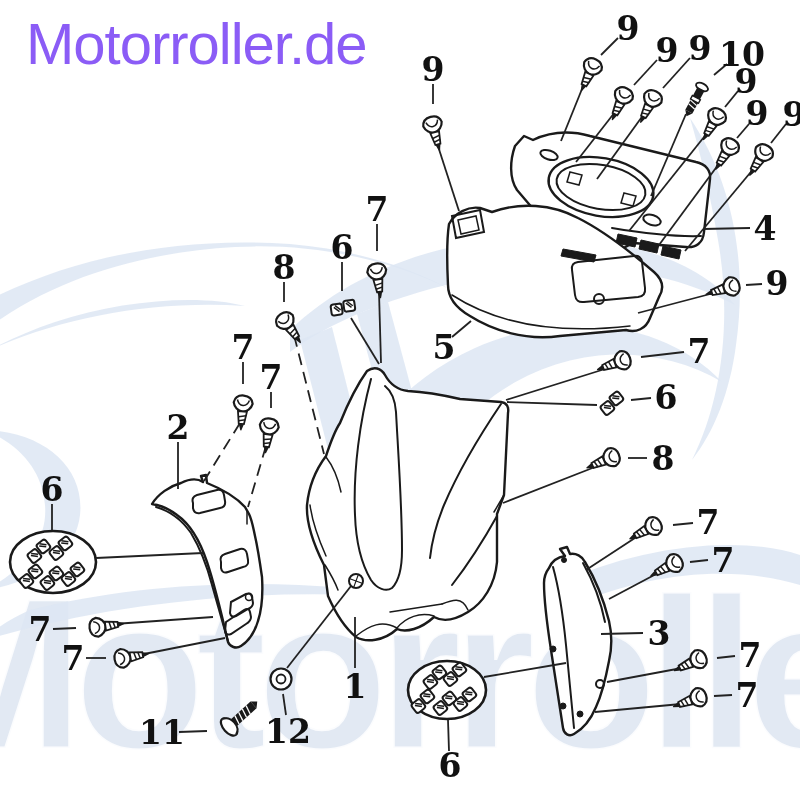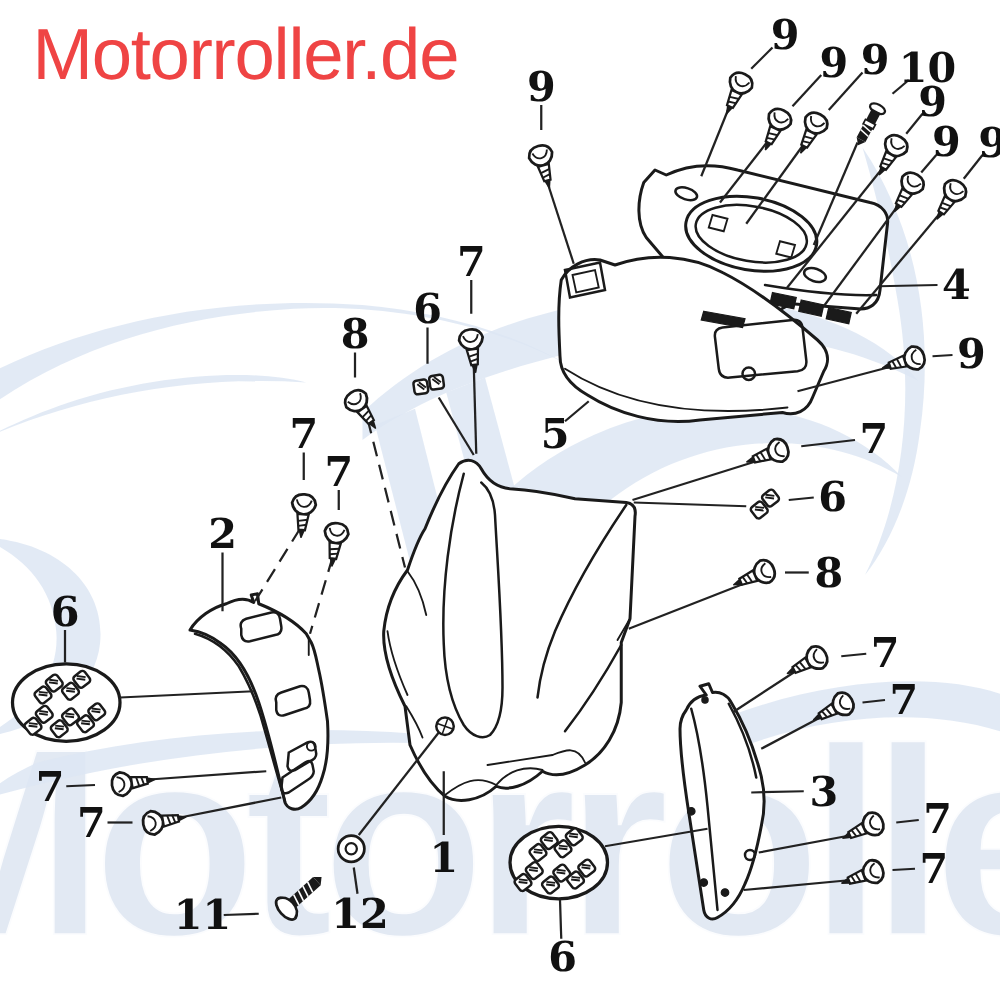--- a/index.html
+++ b/index.html
@@ -1,19 +1,19 @@
 <!DOCTYPE html>
 <html><head>
 <meta charset="utf-8">
 <style>
   html,body{margin:0;padding:0}
   body{width:800px;height:800px;position:relative;overflow:hidden;background:#fff;
        font-family:"Liberation Sans",sans-serif}
   .hdr{position:absolute;left:26px;top:10px;font-size:58px;letter-spacing:-1px;
-       color:#ef4444;font-weight:400;white-space:nowrap}
+       color:#8b5cf6;font-weight:400;white-space:nowrap}
   .ftr{position:absolute;left:-95px;top:550px;font-size:215px;font-weight:700;
        letter-spacing:-10px;color:rgba(203,215,233,0.55);
        -webkit-text-stroke:3px rgba(255,255,255,0.85);white-space:nowrap}
   svg.diagram{position:absolute;left:0;top:0}
   .part{fill:#fff;stroke:#1a1a1a;stroke-width:2.4;stroke-linejoin:round}
   .pline{fill:none;stroke:#1a1a1a;stroke-width:2;stroke-linecap:round}
   .pthin{fill:none;stroke:#1a1a1a;stroke-width:1.5;stroke-linecap:round}
   .pdark{fill:#1a1a1a;stroke:#1a1a1a;stroke-width:1}
   .wm{fill:#dde6f3;opacity:0.85}
   .lbl{font:700 33px "DejaVu Serif",serif;fill:#111}

